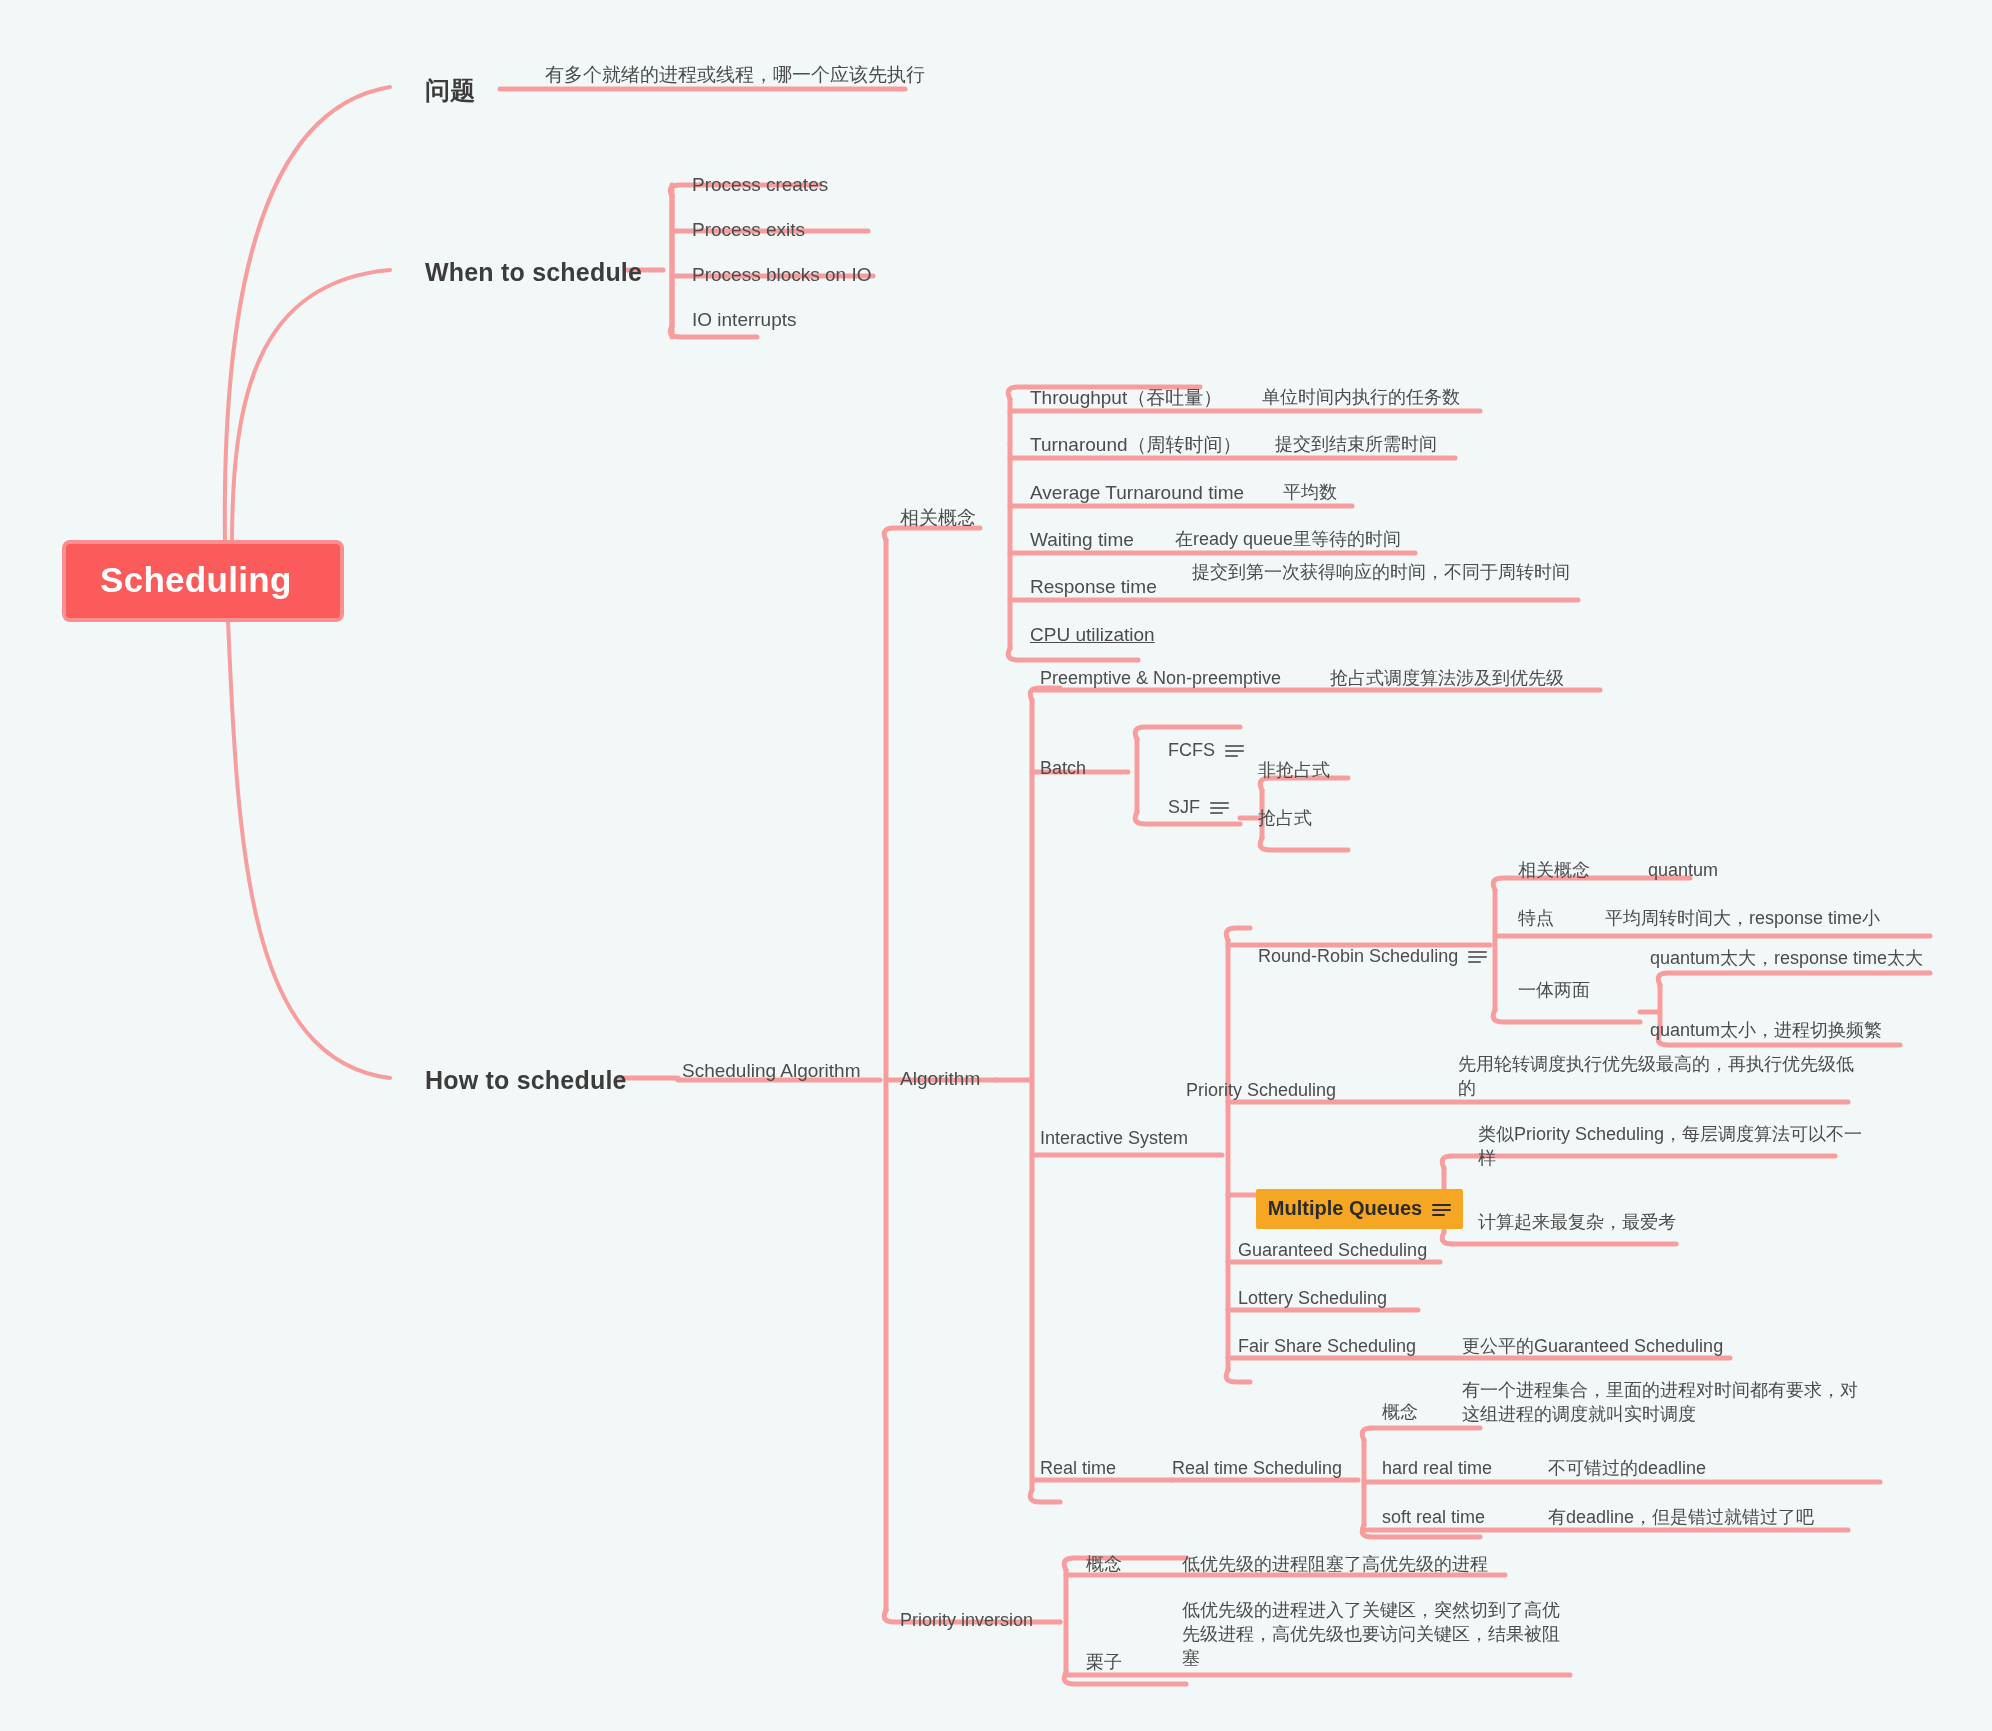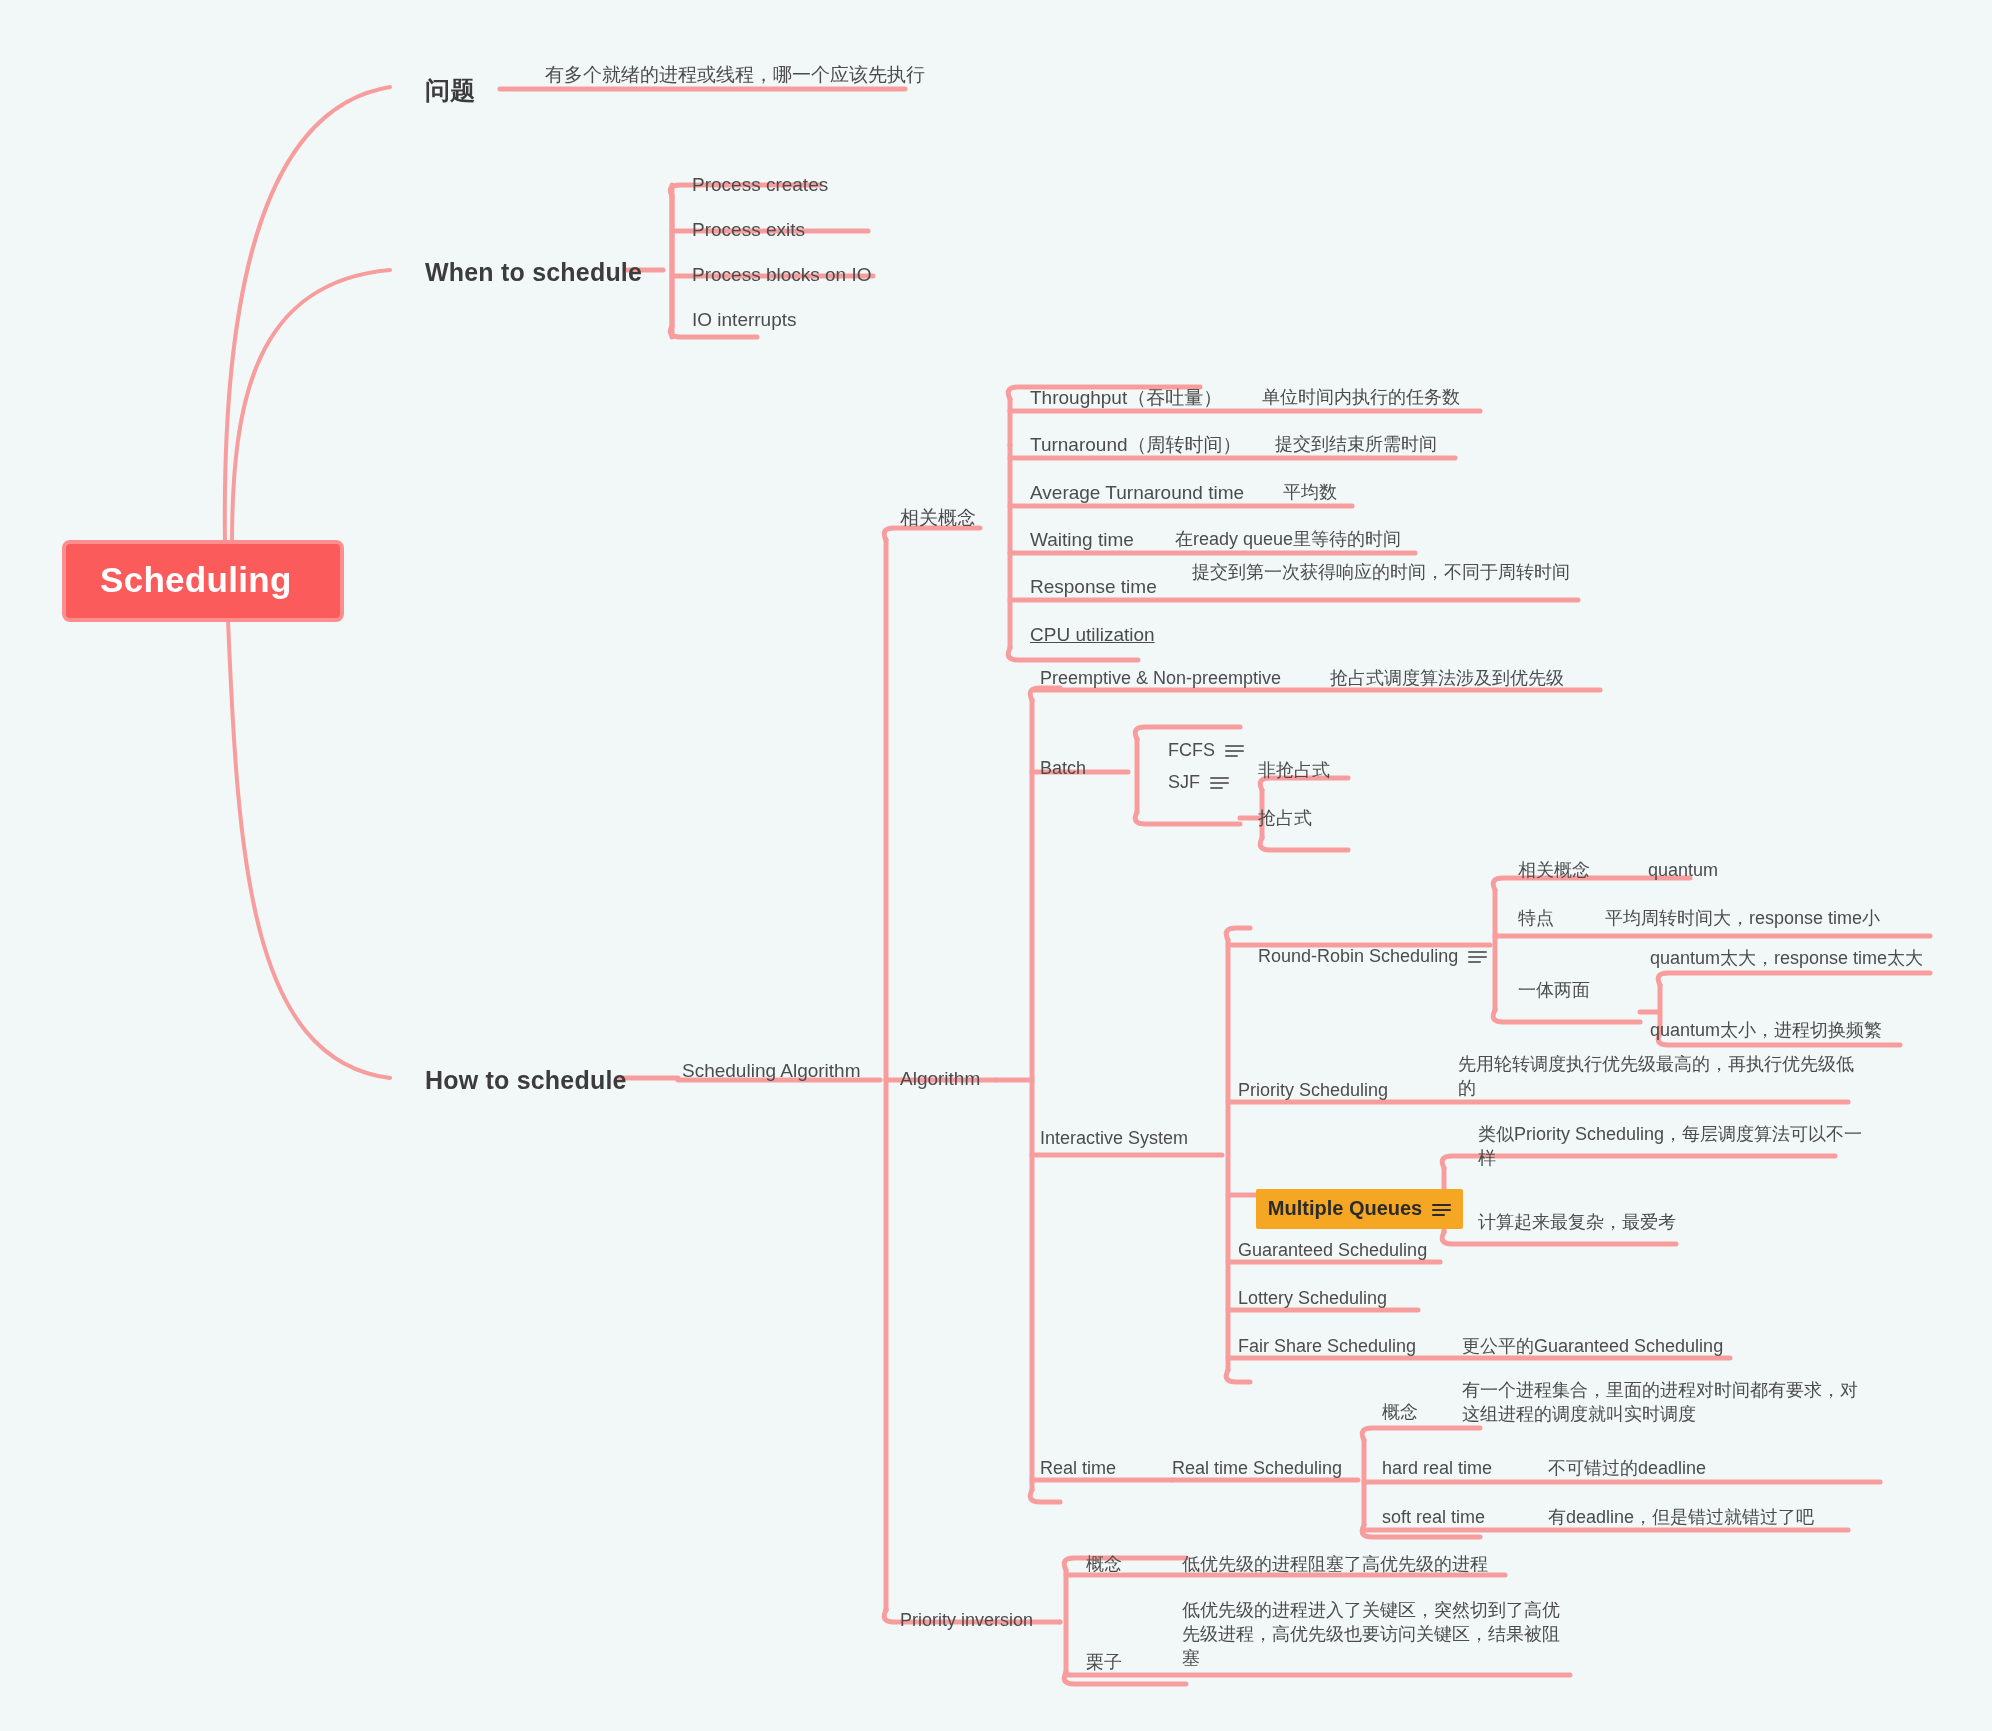--- a/index.html
+++ b/index.html
@@ -245,21 +245,21 @@
 
   <div class="node lvl3" style="left:1040px; top:666px;">Preemptive &amp; Non-preemptive</div>
   <div class="node cn-s" style="left:1330px; top:666px;">抢占式调度算法涉及到优先级</div>
 
   <div class="node lvl3" style="left:1040px; top:756px;">Batch</div>
 
   <div class="node lvl3" style="left:1148px; top:714px;">
     <span>FCFS</span><span class="note-icon"><i></i><i></i><i></i></span>
   </div>
 
-  <div class="node lvl3" style="left:1148px; top:746px;">
+  <div class="node lvl3" style="left:1148px; top:771px;">
     <span>SJF</span><span class="note-icon"><i></i><i></i><i></i></span>
   </div>
 
   <div class="node cn-s" style="left:1258px; top:758px;">非抢占式</div>
   <div class="node cn-s" style="left:1258px; top:806px;">抢占式</div>
 
   <div class="node lvl3" style="left:1040px; top:1126px;">Interactive System</div>
 
   <div class="node lvl3" style="left:1238px; top:920px;">
     <span>Round-Robin Scheduling</span><span class="note-icon"><i></i><i></i><i></i></span>
@@ -268,21 +268,21 @@
   <div class="node cn-s" style="left:1518px; top:858px;">相关概念</div>
   <div class="node lvl3" style="left:1648px; top:858px;">quantum</div>
 
   <div class="node cn-s" style="left:1518px; top:906px;">特点</div>
   <div class="node cn-s" style="left:1605px; top:906px;">平均周转时间大，response time小</div>
 
   <div class="node cn-s" style="left:1518px; top:978px;">一体两面</div>
   <div class="node cn-s" style="left:1650px; top:946px;">quantum太大，response time太大</div>
   <div class="node cn-s" style="left:1650px; top:1018px;">quantum太小，进程切换频繁</div>
 
-  <div class="node lvl3" style="left:1238px; top:1078px;">Priority Scheduling</div>
+  <div class="node lvl3" style="left:1186px; top:1078px;">Priority Scheduling</div>
   <div class="node cn-s wrap" style="left:1458px; top:1052px; width:400px;">先用轮转调度执行优先级最高的，再执行优先级低的</div>
 
   <div class="node" style="left:1238px; top:1168px;">
     <span class="hl"><span>Multiple Queues</span><span class="note-icon"><i></i><i></i><i></i></span></span>
   </div>
   <div class="node cn-s wrap" style="left:1478px; top:1122px; width:400px;">类似Priority Scheduling，每层调度算法可以不一样</div>
   <div class="node cn-s" style="left:1478px; top:1210px;">计算起来最复杂，最爱考</div>
 
   <div class="node lvl3" style="left:1238px; top:1238px;">Guaranteed Scheduling</div>
   <div class="node lvl3" style="left:1238px; top:1286px;">Lottery Scheduling</div>

